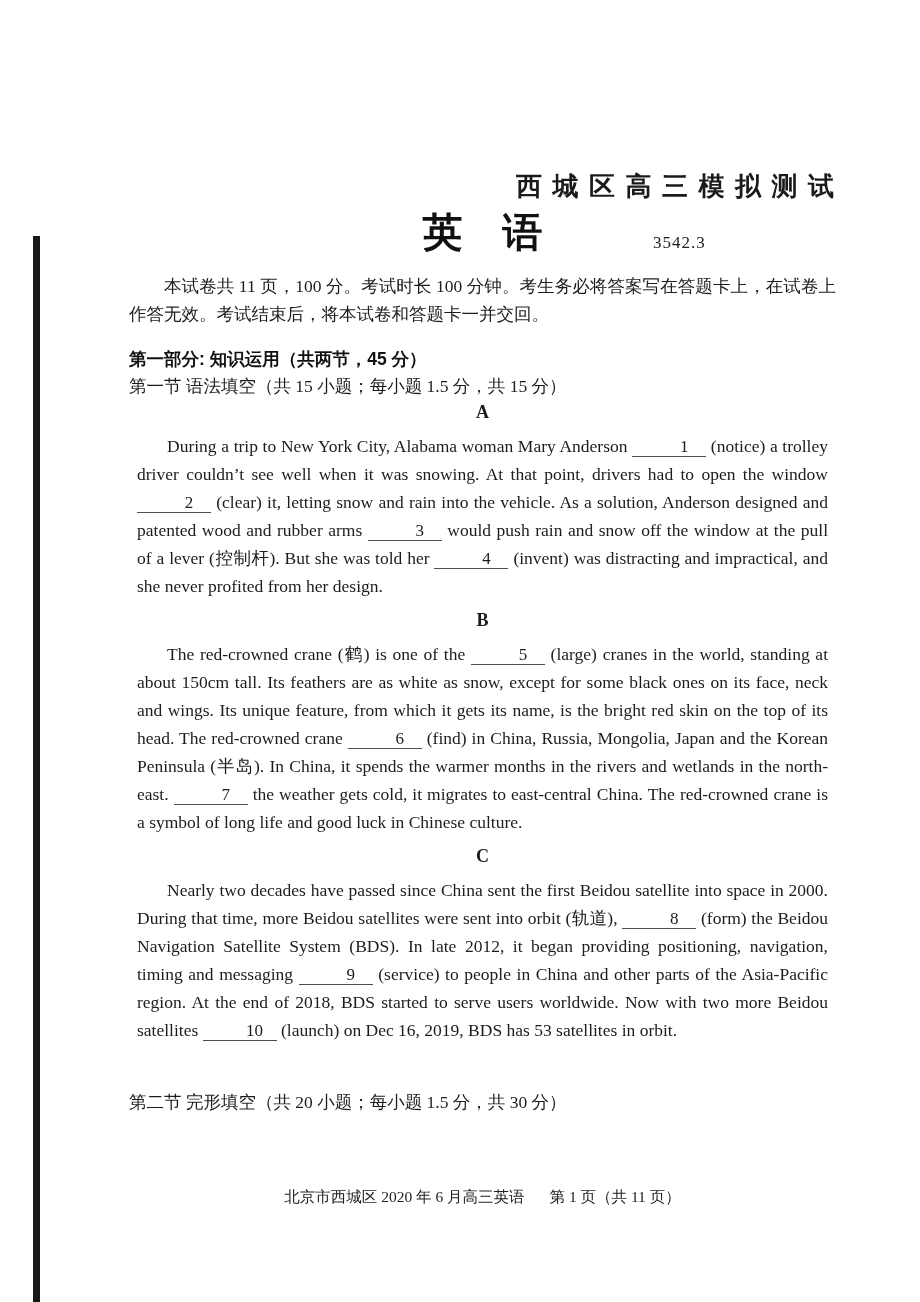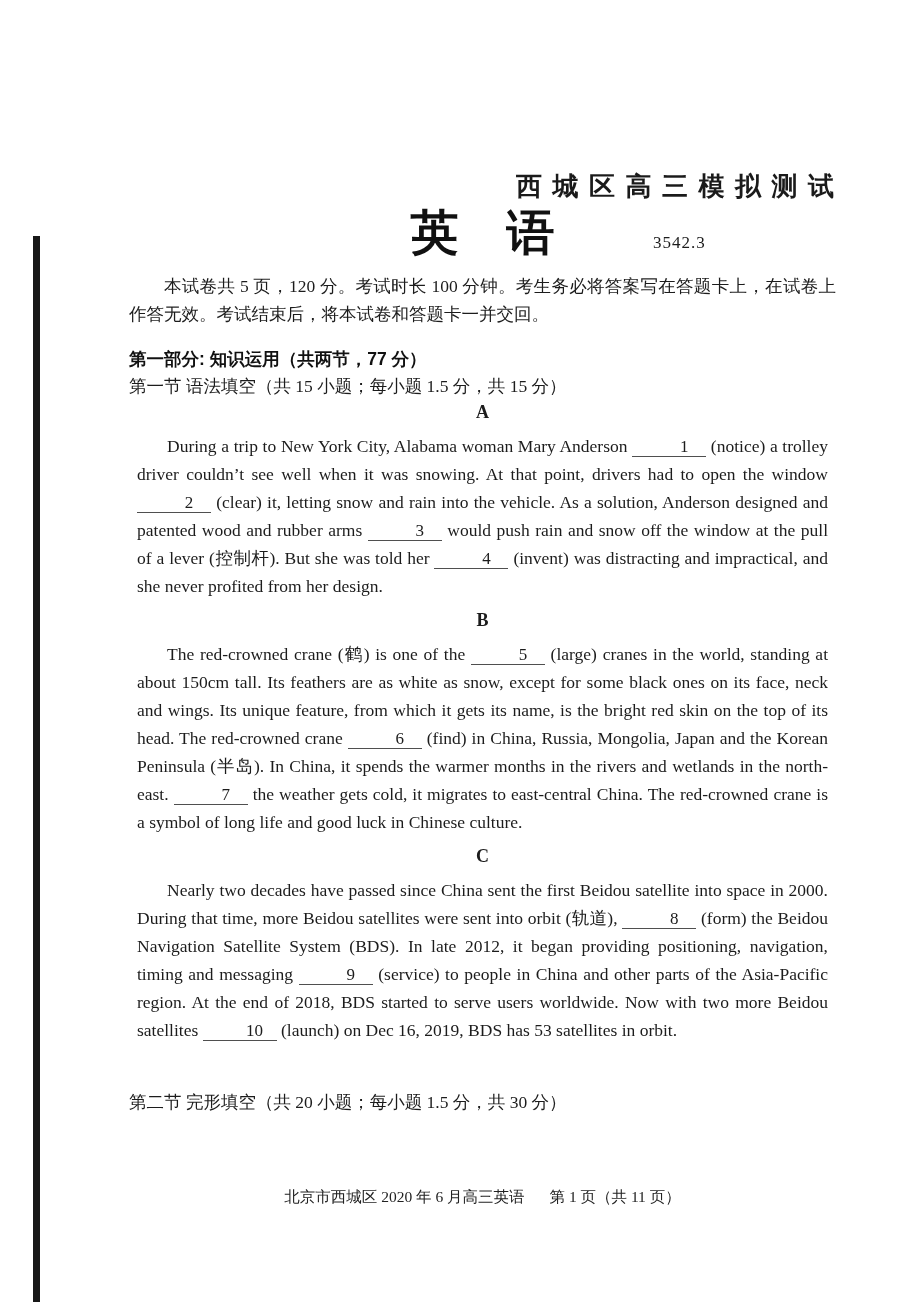--- a/index.html
+++ b/index.html
@@ -33,21 +33,21 @@
   }
   .subject-row {
     position:relative;
     margin-top:8px;
     height:46px;
     text-align:center;
   }
   .subject {
     margin:0;
     display:inline-block;
-    font-size:48px;
+    font-size:40px;
     line-height:46px;
     font-weight:700;
     color:#111;
   }
   .date {
     position:absolute;
     left:524px; bottom:3px;
     font-size:17px;
     letter-spacing:1px;
   }
@@ -118,23 +118,23 @@
   <div class="scan-bar"></div>
 
   <div class="content">
     <h1 class="exam-title">西 城 区 高 三 模 拟 测 试</h1>
 
     <div class="subject-row">
       <h2 class="subject">英　语</h2>
       <span class="date">3542.3</span>
     </div>
 
-    <p class="notice">本试卷共 5 页，120 分。考试时长 100 分钟。考生务必将答案写在答题卡上，在试卷上作答无效。考试结束后，将本试卷和答题卡一并交回。</p>
+    <p class="notice">本试卷共 11 页，100 分。考试时长 100 分钟。考生务必将答案写在答题卡上，在试卷上作答无效。考试结束后，将本试卷和答题卡一并交回。</p>
 
-    <p class="part-header">第一部分: 知识运用（共两节，77 分）</p>
+    <p class="part-header">第一部分: 知识运用（共两节，45 分）</p>
     <p class="section-header">第一节 语法填空（共 15 小题；每小题 1.5 分，共 15 分）</p>
 
     <div class="passage-label">A</div>
     <p class="passage">During a trip to New York City, Alabama woman Mary Anderson <span class="blank">1</span> (notice) a trolley driver couldn’t see well when it was snowing. At that point, drivers had to open the window <span class="blank">2</span> (clear) it, letting snow and rain into the vehicle. As a solution, Anderson designed and patented wood and rubber arms <span class="blank">3</span> would push rain and snow off the window at the pull of a lever (控制杆). But she was told her <span class="blank">4</span> (invent) was distracting and impractical, and she never profited from her design.</p>
 
     <div class="passage-label">B</div>
     <p class="passage">The red-crowned crane (鹤) is one of the <span class="blank">5</span> (large) cranes in the world, standing at about 150cm tall. Its feathers are as white as snow, except for some black ones on its face, neck and wings. Its unique feature, from which it gets its name, is the bright red skin on the top of its head. The red-crowned crane <span class="blank">6</span> (find) in China, Russia, Mongolia, Japan and the Korean Peninsula (半岛). In China, it spends the warmer months in the rivers and wetlands in the north-east. <span class="blank">7</span> the weather gets cold, it migrates to east-central China. The red-crowned crane is a symbol of long life and good luck in Chinese culture.</p>
 
     <div class="passage-label">C</div>
     <p class="passage">Nearly two decades have passed since China sent the first Beidou satellite into space in 2000. During that time, more Beidou satellites were sent into orbit (轨道), <span class="blank">8</span> (form) the Beidou Navigation Satellite System (BDS). In late 2012, it began providing positioning, navigation, timing and messaging <span class="blank">9</span> (service) to people in China and other parts of the Asia-Pacific region. At the end of 2018, BDS started to serve users worldwide. Now with two more Beidou satellites <span class="blank">10</span> (launch) on Dec 16, 2019, BDS has 53 satellites in orbit.</p>

